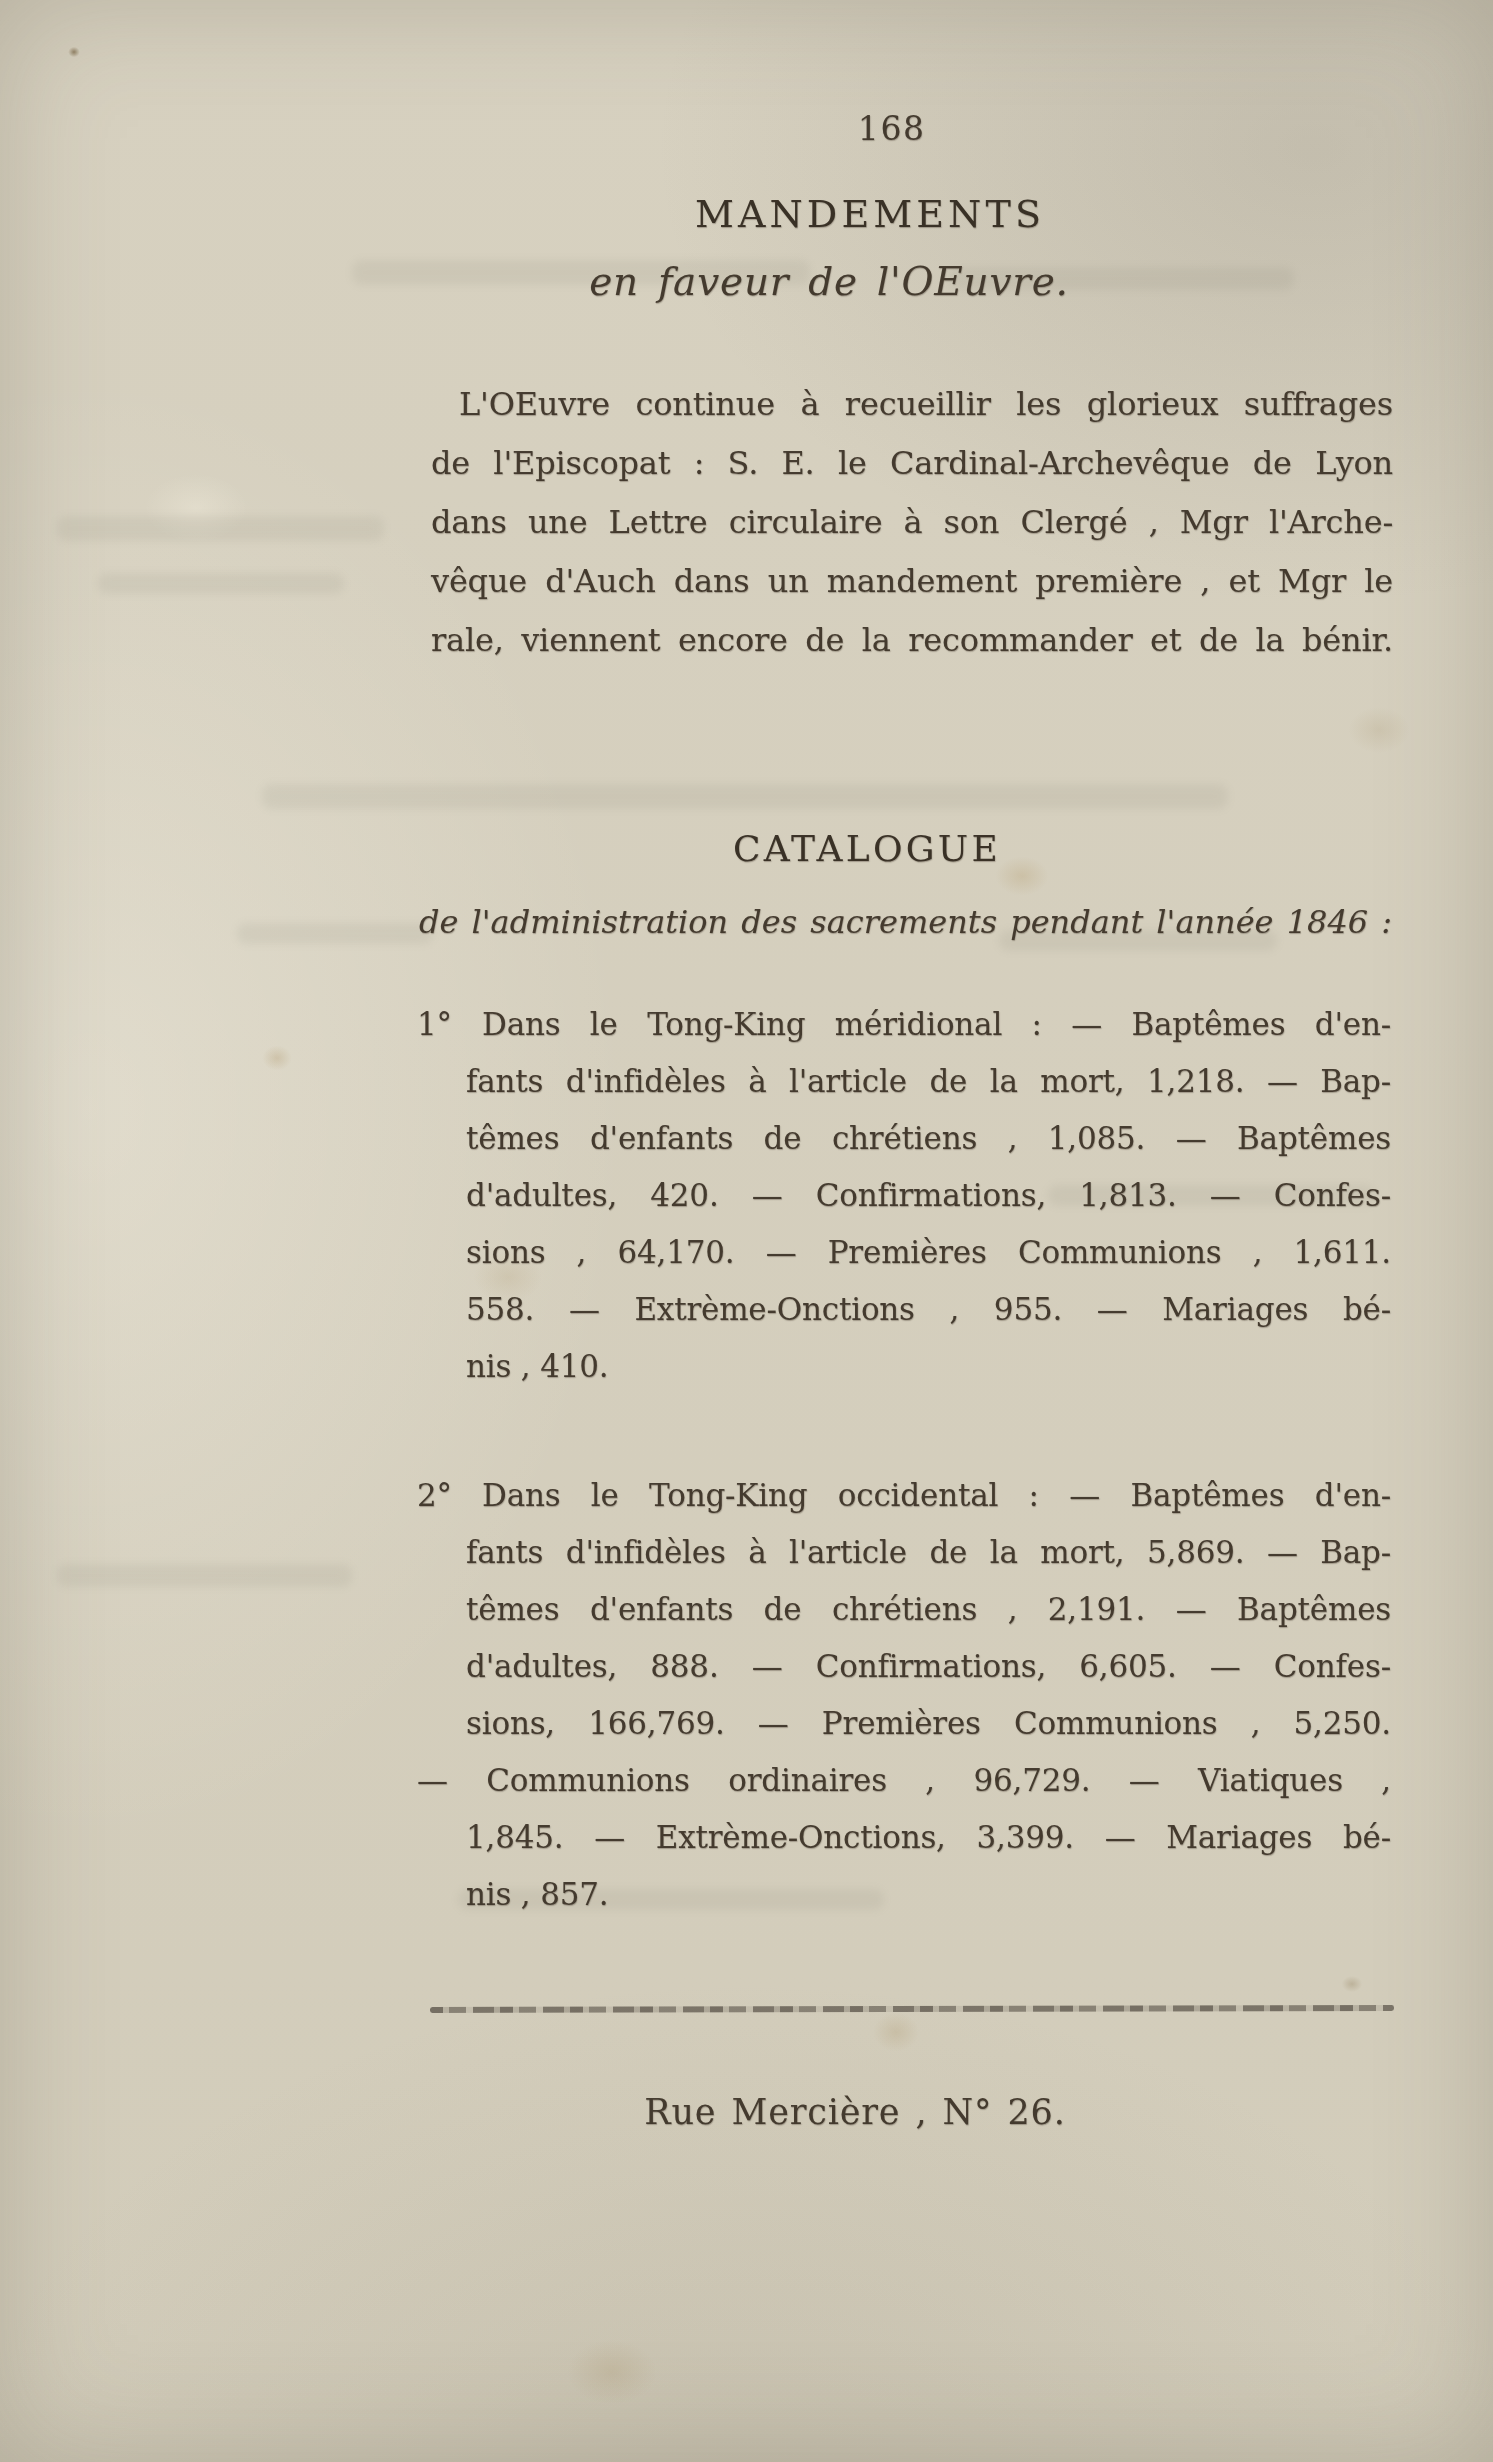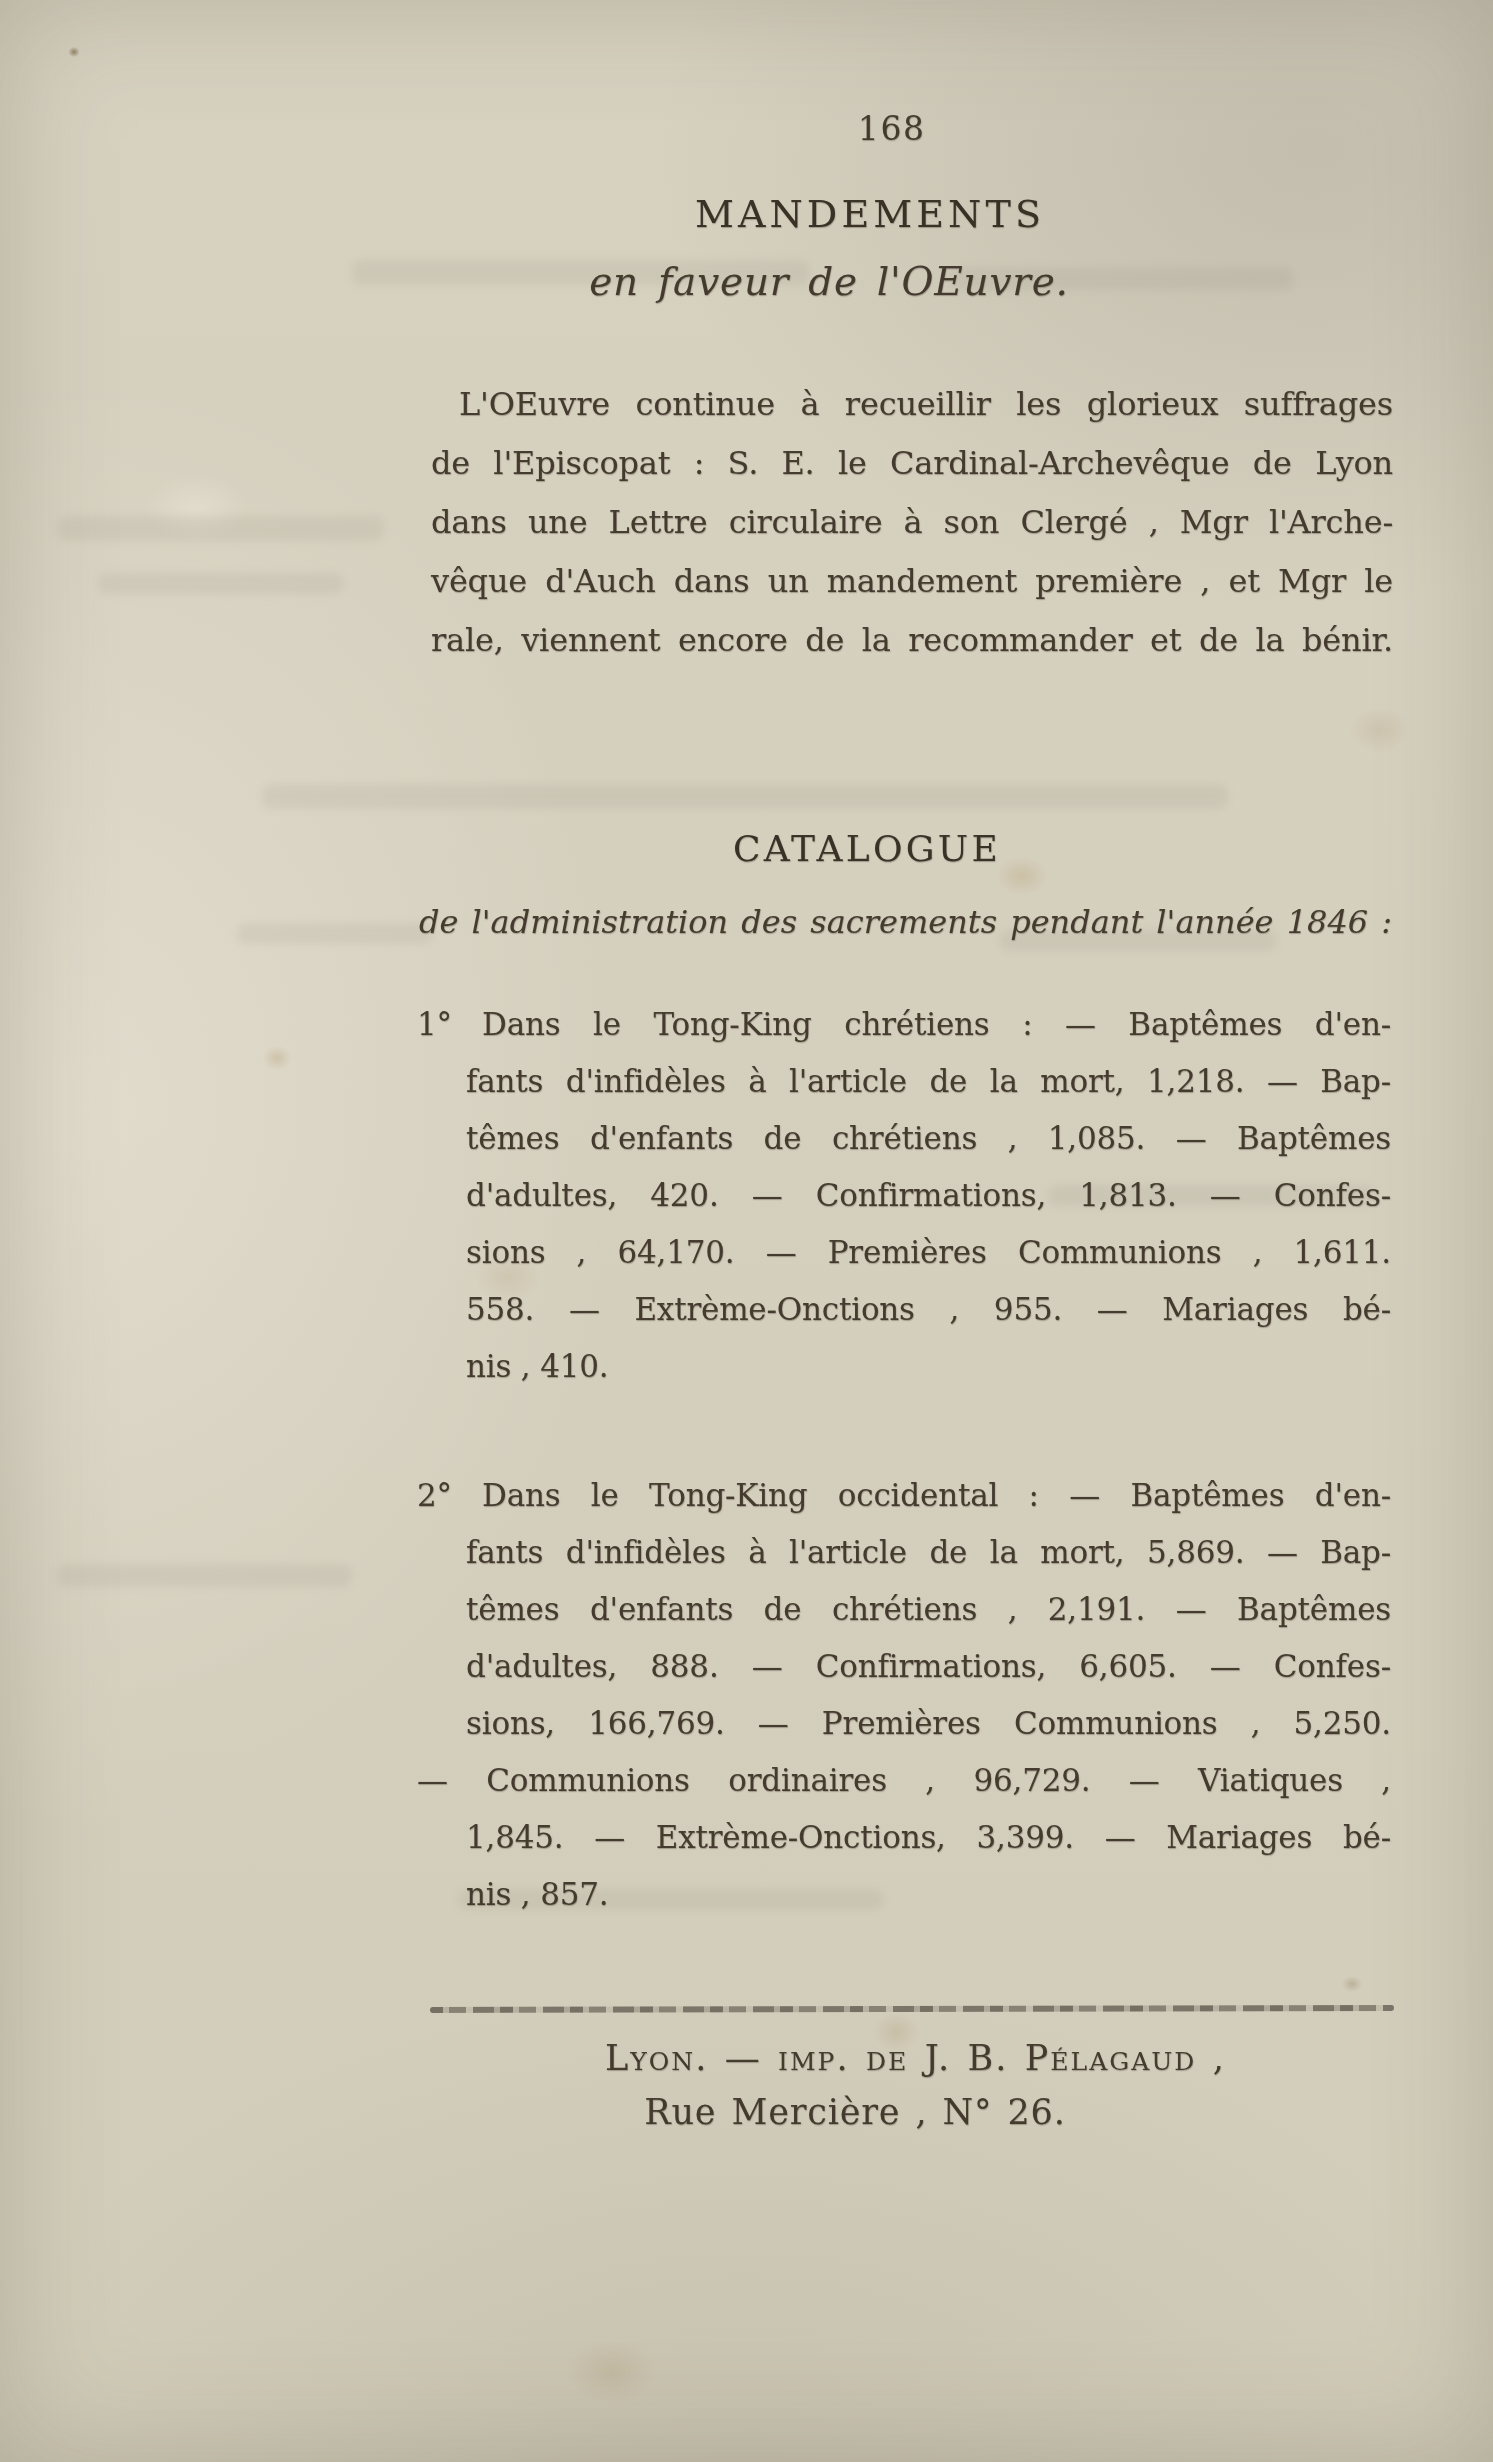--- a/index.html
+++ b/index.html
@@ -93,21 +93,21 @@
     <div class="line j">vêque d'Auch dans un mandement première , et Mgr le</div>
     <div class="line j">rale, viennent encore de la recommander et de la bénir.</div>
   </div>
 
   <div class="tx cat-title center">CATALOGUE</div>
 
   <div class="tx cat-subtitle italic j">de l'administration des sacrements pendant l'année 1846 :</div>
 
   <div class="tx cat-item" style="top:996px;">
     <span class="marker">1°</span>
-    <div class="line j first">Dans le Tong-King chrétiens : — Baptêmes d'en-</div>
+    <div class="line j first">Dans le Tong-King méridional : — Baptêmes d'en-</div>
     <div class="line j">fants d'infidèles à l'article de la mort, 1,218. — Bap-</div>
     <div class="line j">têmes d'enfants de chrétiens , 1,085. — Baptêmes</div>
     <div class="line j">d'adultes, 420. — Confirmations, 1,813. — Confes-</div>
     <div class="line j">sions , 64,170. — Premières Communions , 1,611.</div>
     <div class="line j">558. — Extrème-Onctions , 955. — Mariages bé-</div>
     <div class="line last">nis , 410.</div>
   </div>
 
   <div class="tx cat-item" style="top:1467px;">
     <span class="marker">2°</span>
@@ -116,17 +116,16 @@
     <div class="line j">têmes d'enfants de chrétiens , 2,191. — Baptêmes</div>
     <div class="line j">d'adultes, 888. — Confirmations, 6,605. — Confes-</div>
     <div class="line j">sions, 166,769. — Premières Communions , 5,250.</div>
     <div class="line j dash">— Communions ordinaires , 96,729. — Viatiques ,</div>
     <div class="line j">1,845. — Extrème-Onctions, 3,399. — Mariages bé-</div>
     <div class="line last">nis , 857.</div>
   </div>
 
   <div class="rule"></div>
 
-  <div class="tx imprint1 center">Lyon. — imp. de J. B. Pélagaud ,</div>
   <div class="tx imprint2 center">Rue Mercière , N° 26.</div>
 
 </div>
 
 
 </body></html>

